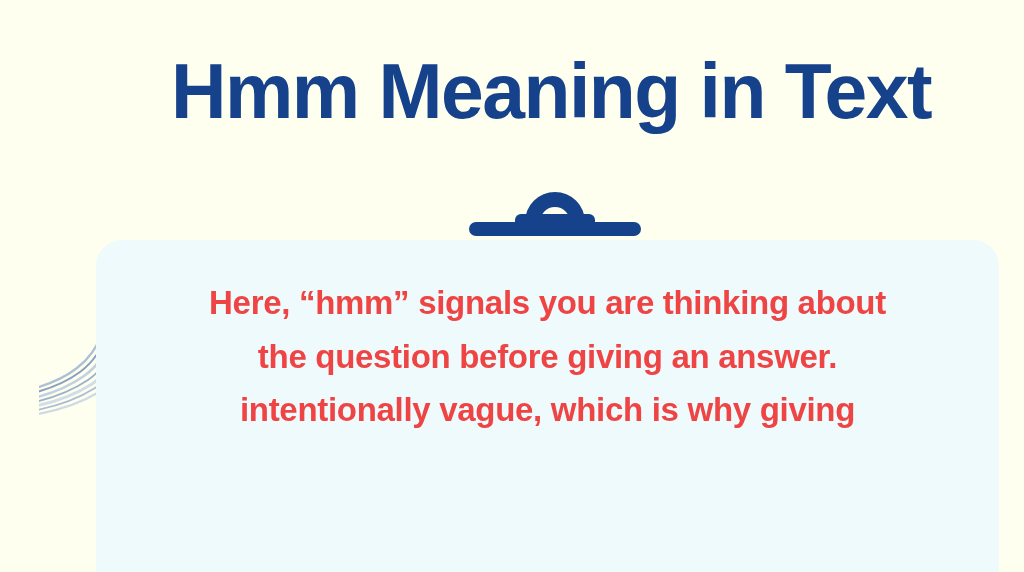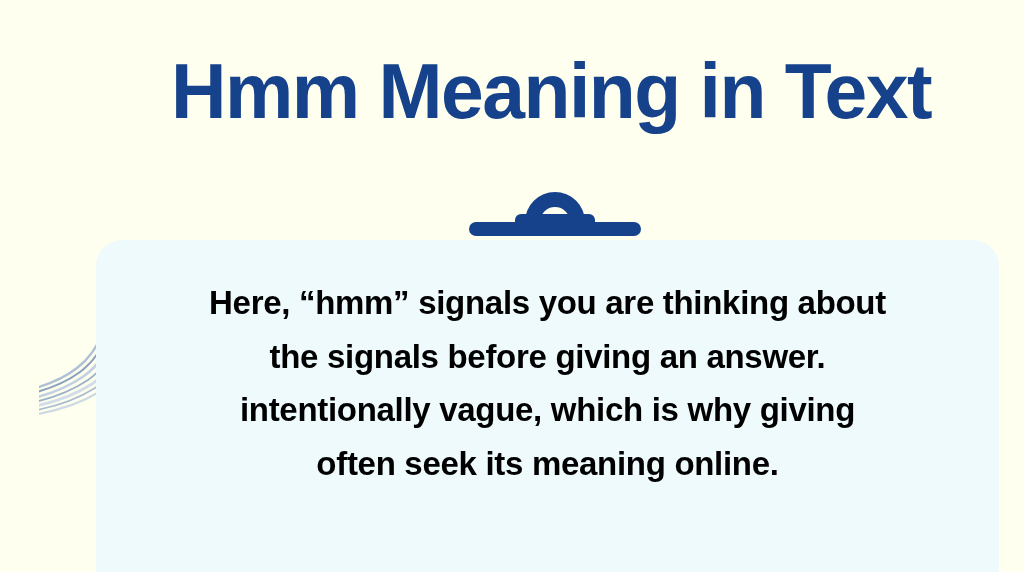--- a/index.html
+++ b/index.html
@@ -75,21 +75,21 @@
   #body-text {
     position: absolute;
     left: 0;
     top: 36px;
     width: 903px;
     text-align: center;
     font-size: 33px;
     line-height: 53.5px;
     font-weight: 700;
     letter-spacing: -0.3px;
-    color: #000000;
+    color: #ef4444;
   }
   #body-text .line {
     display: block;
     white-space: nowrap;
   }
 </style>
 </head>
 <body>
 
 <div id="stage">
@@ -117,19 +117,18 @@
         <path d="M105 0 C 108 52, 96 96, 67 116 C 45 130, 22 137, -6 141" stroke="#c3d2e4" stroke-width="3.0" opacity="0.75"></path>
         <path d="M110 0 C 113 54, 100 100, 70 120 C 48 134, 24 141, -6 145" stroke="#93abc8" stroke-width="1.6" opacity="0.8"></path>
         <path d="M116 0 C 119 57, 105 104, 74 124 C 51 138, 26 145, -6 149" stroke="#b8cade" stroke-width="2.2" opacity="0.7"></path>
       </g>
     </svg>
   </div>
 
   <div id="card">
     <div id="body-text">
       <span class="line">Here, “hmm” signals you are thinking about</span>
-      <span class="line">the signals before giving an answer.</span>
+      <span class="line">the question before giving an answer.</span>
       <span class="line">intentionally vague, which is why giving</span>
-      <span class="line">often seek its meaning online.</span>
     </div>
   </div>
 
 </div>
 
 </body></html>

